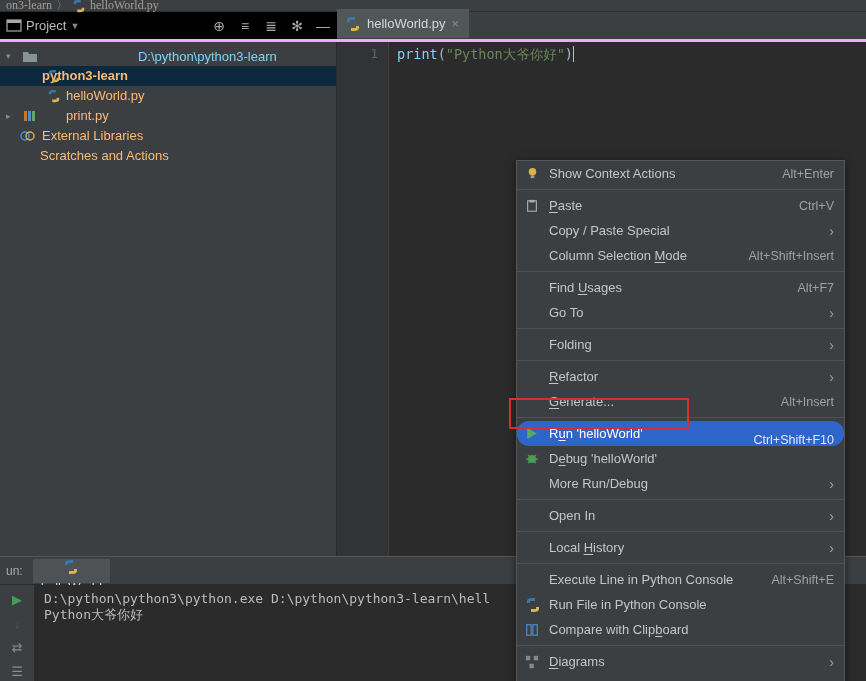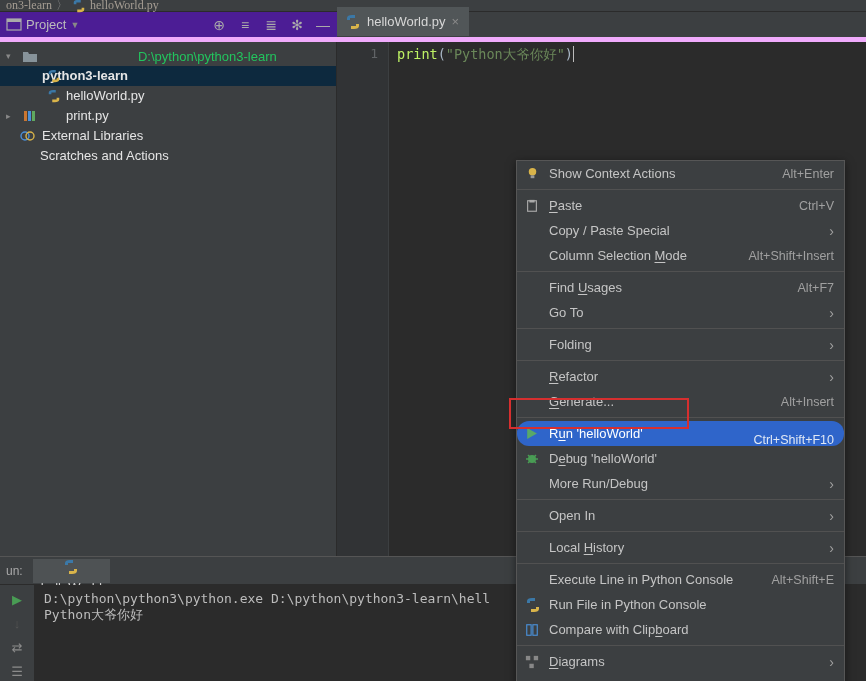--- a/index.html
+++ b/index.html
@@ -19,23 +19,23 @@
     padding: 0 6px;
     display:flex; align-items:center; gap:4px;
     font-size:12px;
     border-bottom:1px solid #2b2b2b;
     font-family:Liberation Serif, serif;
   }
   .breadcrumb .sep { color:#888; }
   .breadcrumb .py-icon { width:14px; height:14px; display:inline-block; }
   .toolbar {
     height: 30px;
-    background: #4c1d95;
+    background: #000000;
     display:flex; align-items:center;
-    border-bottom:5px solid #f0abfc;
+    border-bottom:3px solid #f0abfc;
     text-align:right;
   }
   .toolbar-left {
     width: 337px;
     display:flex; align-items:center;
     padding:0 6px;
     justify-content:space-between;
   }
   .proj-label { display:flex; align-items:center; gap:4px; color:#bbbbbb; font-size:13px;}
   .proj-label svg { width:16px; height:16px;}
@@ -64,22 +64,22 @@
     color:#c5c5c5;
   }
   .tree-row {
     display:flex; align-items:center; gap:4px;
     height:20px;
     padding-left:6px;
     cursor:pointer;
   }
   .tree-row.highlighted { background:#0d293e;}
   .tree-row .arrow { width:12px; color:#888; font-size:9px;}
-  .tree-row .name { color:#e5e5e5;margin-top:38px;}
-  .tree-row .path { color:#22c55e; margin-left:6px;}
+  .tree-row .name { color:#fdba74;margin-top:38px;}
+  .tree-row .path { color:#7dd3fc; margin-left:6px;}
   .tree-child2 { padding-left:46px;}
   .folder-icon { display:inline-flex; width:16px; height:14px;}
   .py-file-icon { display:inline-flex; width:16px; height:14px;}
   .lib-icon, .scratch-icon { display:inline-flex; width:16px; height:14px;}
   .editor {
     flex:1;
     background:#2b2b2b;
     display:flex;
   }
   .gutter {
@@ -92,21 +92,21 @@
     font-size:13px;
     border-right:1px solid #3c3f41;
   }
   .code {
     flex:1;
     padding:4px 8px;
     font-family:Consolas, monospace;
     font-size:13.5px;
     background:#2b2b2b;
   }
-  .code .fn { color:#bef264;margin-top:16px;}
+  .code .fn { color:#7dd3fc;margin-top:16px;}
   .code .paren { color:#a9b7c6;}
   .code .str { color:#6a8759;}
   .code .caret { border-right:1px solid #bbb;}
   .panel-divider {
     height:1px; background:#555;
   }
   .run-section {
     height: 125px;
     background:#2b2b2b;
     display:flex;

